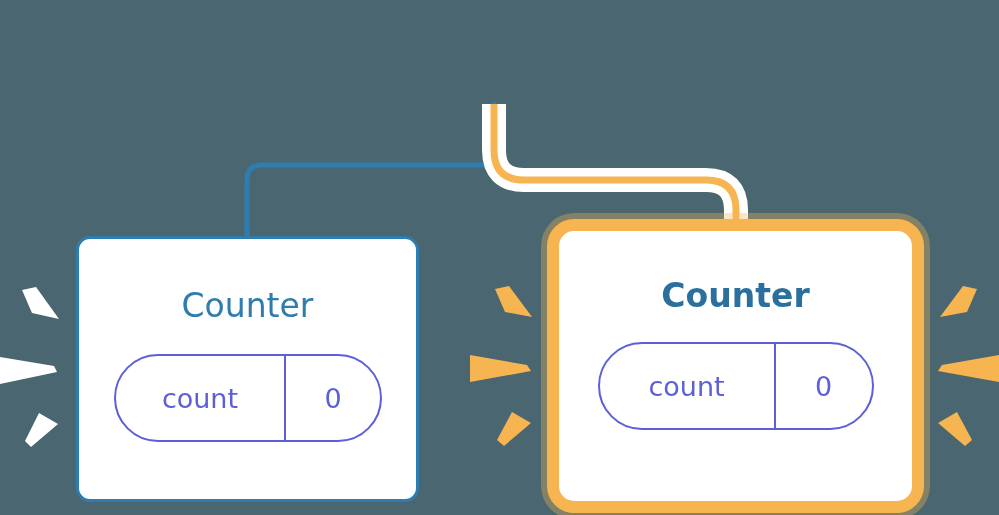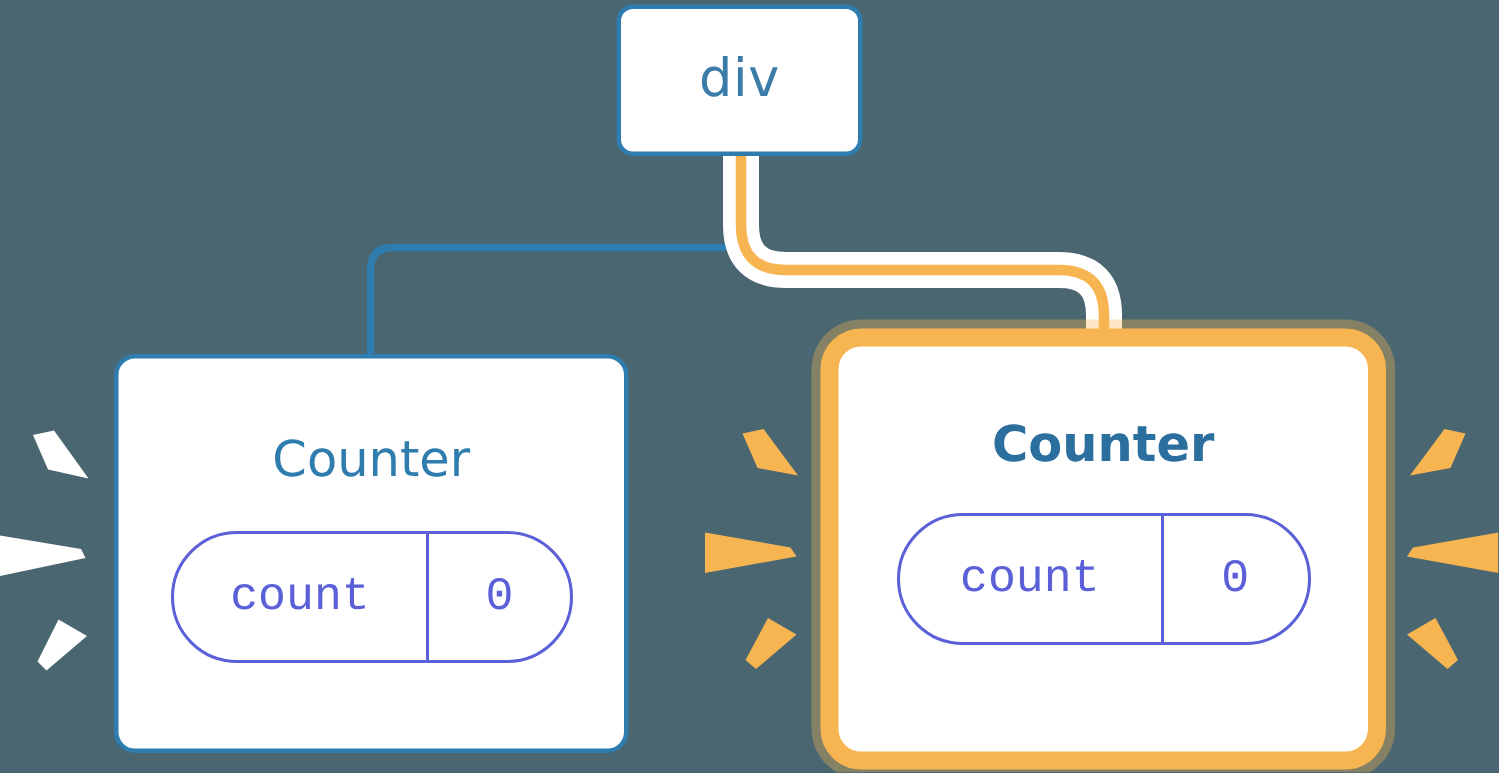--- a/index.html
+++ b/index.html
@@ -109,23 +109,22 @@
   }
   .node-counter-right .pill {
     margin-top: 30px;
     width: 272px;
   }
   .pill-key, .pill-val {
     display: flex;
     align-items: center;
     justify-content: center;
     color: #5c60d8;
-    font-size: 31px;
+    font-size: 27px;
     line-height: 1;
-    font-family: Liberation Mono, monospace;
   }
   .pill-key {
     flex: 0 0 64%;
     border-right: 2px solid #5c60d8;
   }
   .pill-val {
     flex: 1 1 auto;
   }
 </style>
 </head>
@@ -135,23 +134,20 @@
 
   <svg id="wires" viewBox="0 0 999 515" width="999" height="515">
 
     <path d="M 494 104 L 494 150 Q 494 165 479 165 L 262 165 Q 247 165 247 180 L 247 236" fill="none" stroke="#2f7cae" stroke-width="5" stroke-linecap="round" stroke-linejoin="round"></path>
 
     <path d="M 494 104 L 494 150 Q 494 180 524 180 L 706 180 Q 736 180 736 210 L 736 240" fill="none" stroke="#ffffff" stroke-width="24" stroke-linecap="butt" stroke-linejoin="round"></path>
 
     <path d="M 494 104 L 494 150 Q 494 180 524 180 L 706 180 Q 736 180 736 210 L 736 240" fill="none" stroke="#f7b551" stroke-width="7" stroke-linecap="butt" stroke-linejoin="round"></path>
   </svg>
 
-  <div class="node node-div">
-    <span class="node-title">div</span>
-  </div>
 
   <div class="node node-counter-left">
     <span class="node-title">Counter</span>
     <div class="pill">
       <span class="pill-key">count</span>
       <span class="pill-val">0</span>
     </div>
   </div>
 
   <div class="node node-counter-right">

